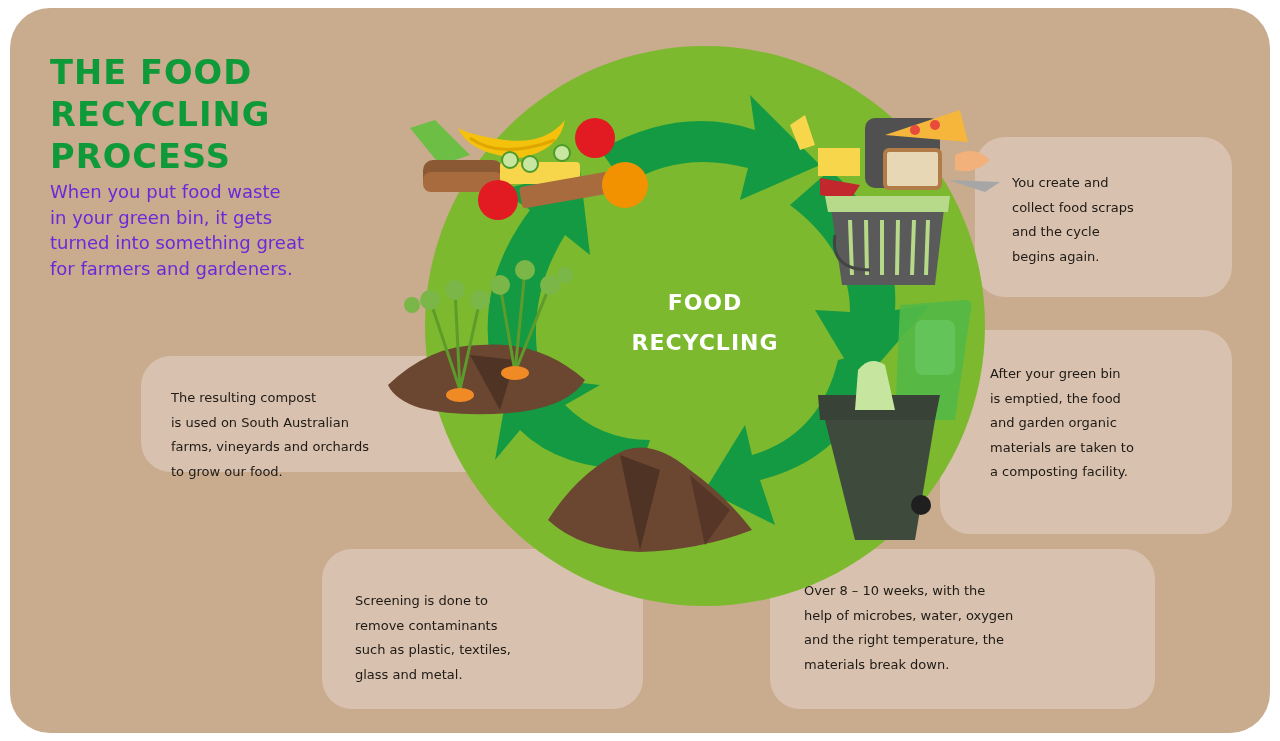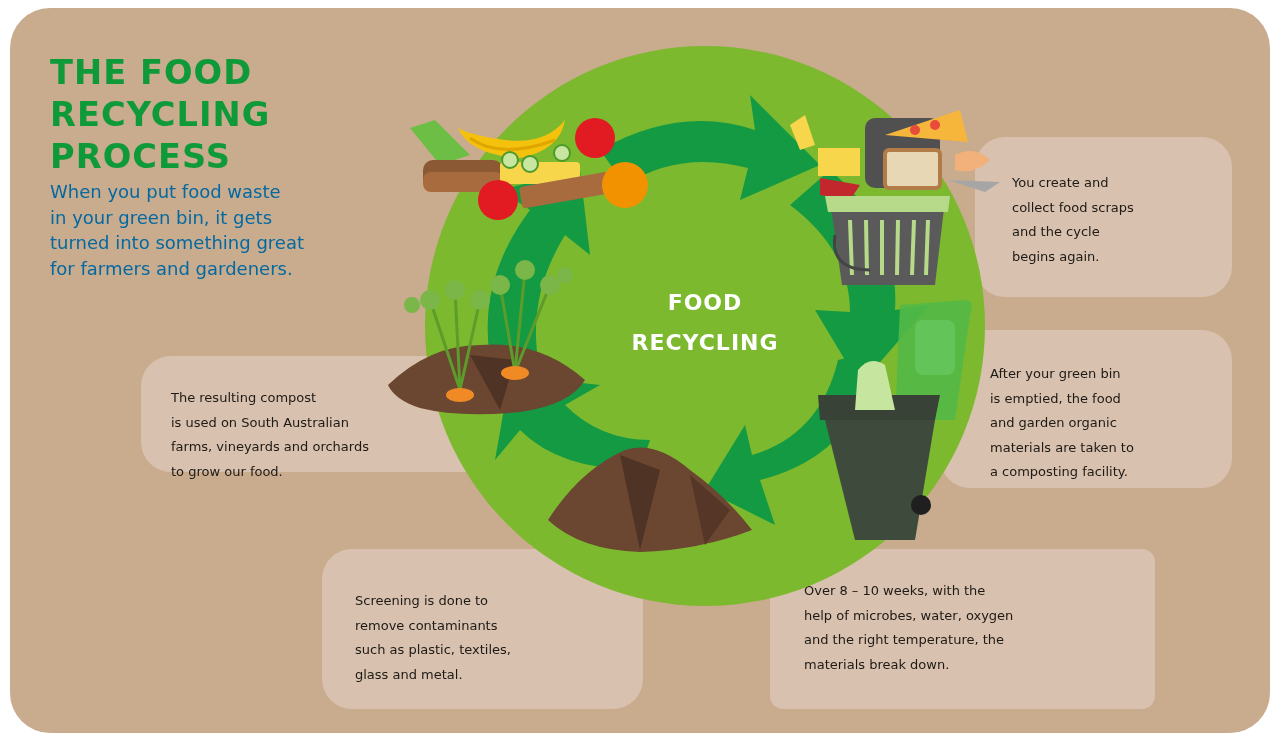--- a/index.html
+++ b/index.html
@@ -7,58 +7,58 @@
            font-family:"DejaVu Sans", sans-serif; }
     .card { position:absolute; left:10px; top:8px; width:1260px; height:725px;
             background:#c9ab8e; border-radius:40px; }
     .box { position:absolute; background:#d8c1ae; border-radius:30px; }
     .box p { margin:0; position:absolute; color:#1e1a16; font-size:13px;
              line-height:24.5px; font-family:"DejaVu Sans", sans-serif; white-space:pre-line; }
     .title { position:absolute; left:50px; top:52px; color:#0f9a3a;
              font-family:"DejaVu Sans", sans-serif; font-weight:bold;
              font-size:33px; line-height:42px; letter-spacing:1px; white-space:pre-line;
              transform:scaleX(1.02); transform-origin:left top; }
-    .intro { position:absolute; left:50px; top:179px; color:#0369a1; font-size:18px;
+    .intro { position:absolute; left:50px; top:179px; color:#6d28d9; font-size:18px;
              line-height:25.5px; white-space:pre-line; }
     .diagram { position:absolute; left:0; top:0; width:1280px; height:741px; }
     .center-label { position:absolute; left:590px; top:283px; width:230px; text-align:center;
              color:#ffffff; font-weight:bold; font-size:22px; line-height:40px;
              letter-spacing:1px; white-space:pre-line; }
   </style>
 </head>
 <body>
 
 <div class="card"></div>
 
 <div class="box" style="left:975px;top:137px;width:257px;height:160px;">
   <p style="left:37px;top:34px;">You create and
 collect food scraps
 and the cycle
 begins again.</p>
 </div>
-<div class="box" style="left:940px;top:330px;width:292px;height:158px;">
+<div class="box" style="left:940px;top:330px;width:292px;height:204px;">
   <p style="left:50px;top:32px;">After your green bin
 is emptied, the food
 and garden organic
 materials are taken to
 a composting facility.</p>
 </div>
 <div class="box" style="left:102px;top:356px;width:400px;height:116px;margin-left:39px;">
   <p style="left:30px;top:30px;">The resulting compost
 is used on South Australian
 farms, vineyards and orchards
 to grow our food.</p>
 </div>
 <div class="box" style="left:322px;top:549px;width:321px;height:160px;">
   <p style="left:33px;top:40px;">Screening is done to
 remove contaminants
 such as plastic, textiles,
 glass and metal.</p>
 </div>
-<div class="box" style="left:770px;top:549px;width:385px;height:160px;border-radius:13px;">
+<div class="box" style="left:770px;top:549px;width:385px;height:160px;">
   <p style="left:34px;top:30px;">Over 8 – 10 weeks, with the
 help of microbes, water, oxygen
 and the right temperature, the
 materials break down.</p>
 </div>
 
 <svg class="diagram" viewBox="0 0 1280 741" width="1280" height="741">
   <circle cx="705" cy="326" r="280" fill="#7cb92e"></circle>
 
   <g fill="#139a43">

